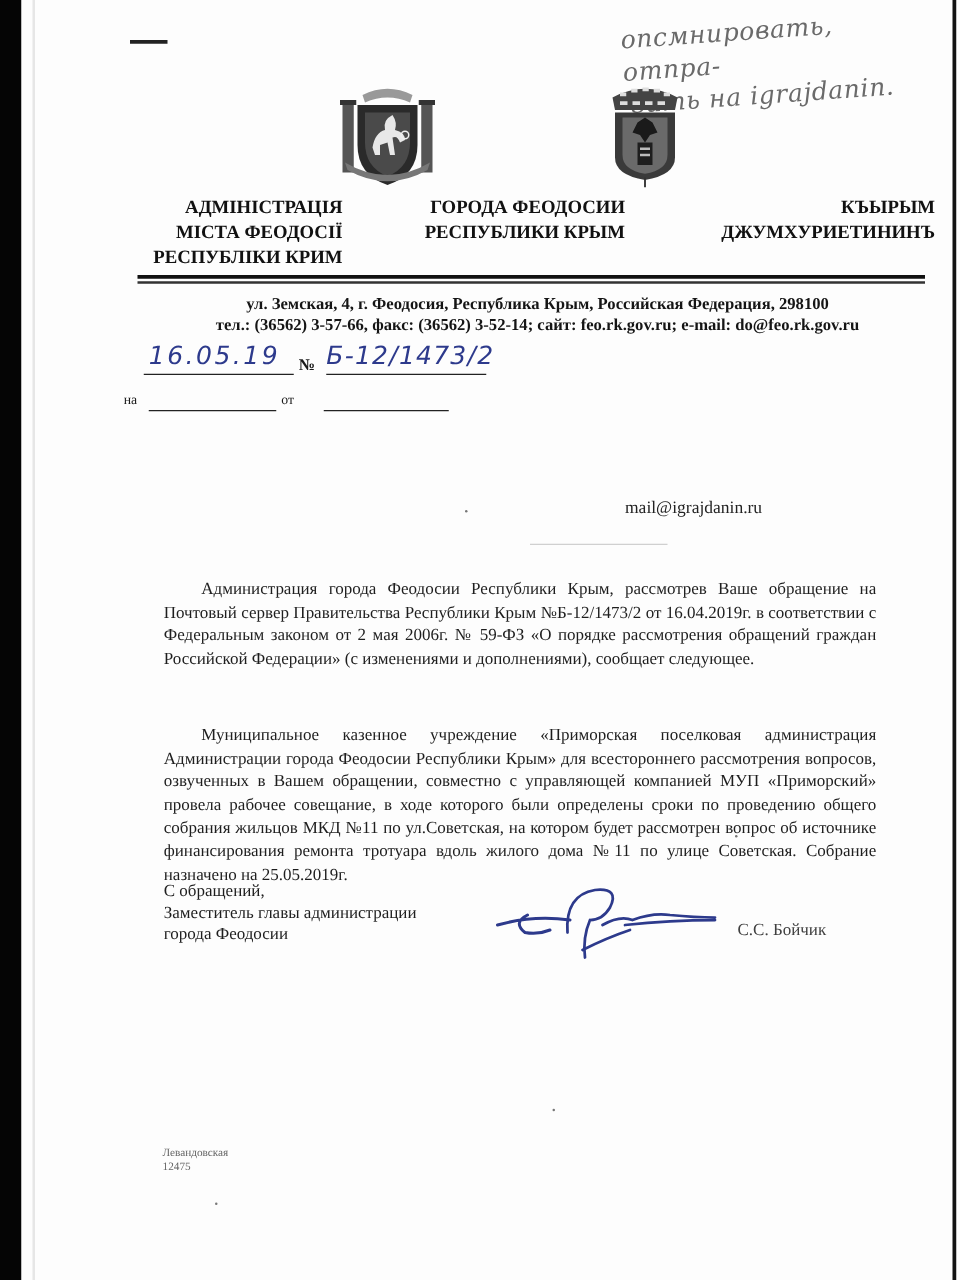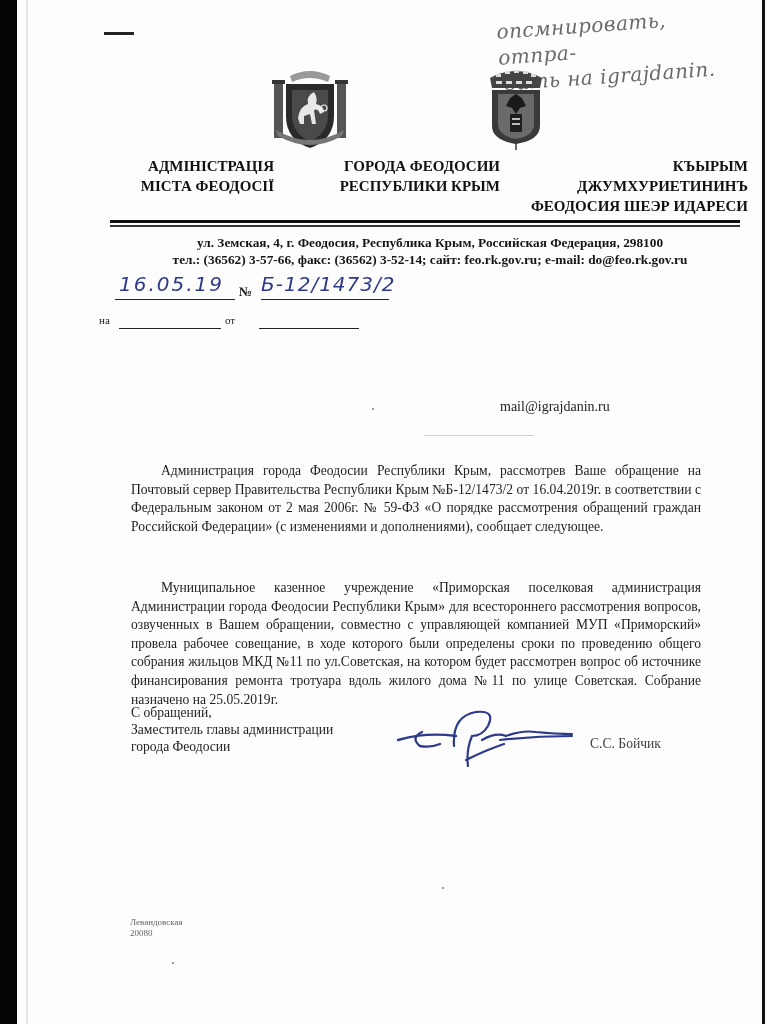--- a/index.html
+++ b/index.html
@@ -121,29 +121,29 @@
   <path d="M26 32 L32 28 L38 32 L42 40 L36 42 L32 48 L28 42 L22 40 Z" fill="#1a1a1a"></path>
   <rect x="26" y="48" width="12" height="18" fill="#1e1e1e"></rect>
   <rect x="28" y="52" width="8" height="2" fill="#bbb"></rect>
   <rect x="28" y="57" width="8" height="2" fill="#bbb"></rect>
   <line x1="32" y1="76" x2="32" y2="84" stroke="#333" stroke-width="1.5"></line>
 </svg>
 
 <div class="hdr-col hdr-ua">
   <div>АДМІНІСТРАЦІЯ</div>
   <div>МІСТА ФЕОДОСІЇ</div>
+  <div>РЕСПУБЛІКИ КРИМ</div>
 </div>
 <div class="hdr-col hdr-ru">
   <div>ГОРОДА ФЕОДОСИИ</div>
   <div>РЕСПУБЛИКИ КРЫМ</div>
 </div>
 <div class="hdr-col hdr-ct">
   <div>КЪЫРЫМ</div>
   <div>ДЖУМХУРИЕТИНИНЪ</div>
-  <div>ФЕОДОСИЯ ШЕЭР ИДАРЕСИ</div>
 </div>
 
 <div class="rule1"></div>
 <div class="rule2"></div>
 
 <div class="addr addr1">ул. Земская, 4, г. Феодосия, Республика Крым, Российская Федерация, 298100</div>
 <div class="addr addr2">тел.: (36562) 3-57-66, факс: (36562) 3-52-14; сайт: feo.rk.gov.ru; e-mail: do@feo.rk.gov.ru</div>
 
 <div class="reg-row">
   <span class="reg-date">16.05.19</span>
@@ -179,19 +179,19 @@
 <svg class="signature" viewBox="0 0 180 64">
   <path d="M2 34 Q30 26 60 30 M26 26 Q14 32 24 40 Q34 42 44 38" fill="none" stroke="#2d3a8c" stroke-width="2.4" stroke-linecap="round"></path>
   <path d="M58 40 Q56 10 80 6 Q100 4 92 20 Q86 30 76 30 M76 30 Q70 44 72 60 M70 54 Q90 44 108 38" fill="none" stroke="#2d3a8c" stroke-width="2.2" stroke-linecap="round"></path>
   <path d="M86 34 Q100 26 110 30 Q126 24 140 26 Q160 28 176 28 M104 34 Q140 30 176 30" fill="none" stroke="#2d3a8c" stroke-width="2.2" stroke-linecap="round"></path>
 </svg>
 
 <div class="signer">С.С. Бойчик</div>
 
 <div class="executor">
   <div>Левандовская</div>
-  <div>20080</div>
+  <div>12475</div>
 </div>
 
 <div class="speck" style="left:372px; top:408px;"></div>
 <div class="speck" style="left:442px; top:887px;"></div>
 <div class="speck" style="left:172px; top:962px;"></div>
 <div class="speck" style="left:588px; top:668px;"></div>
 
 </body></html>

